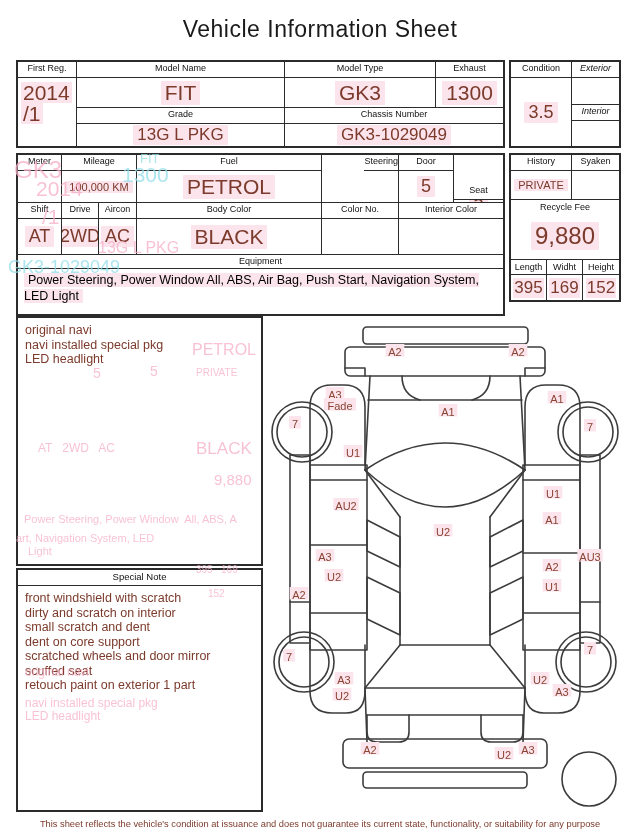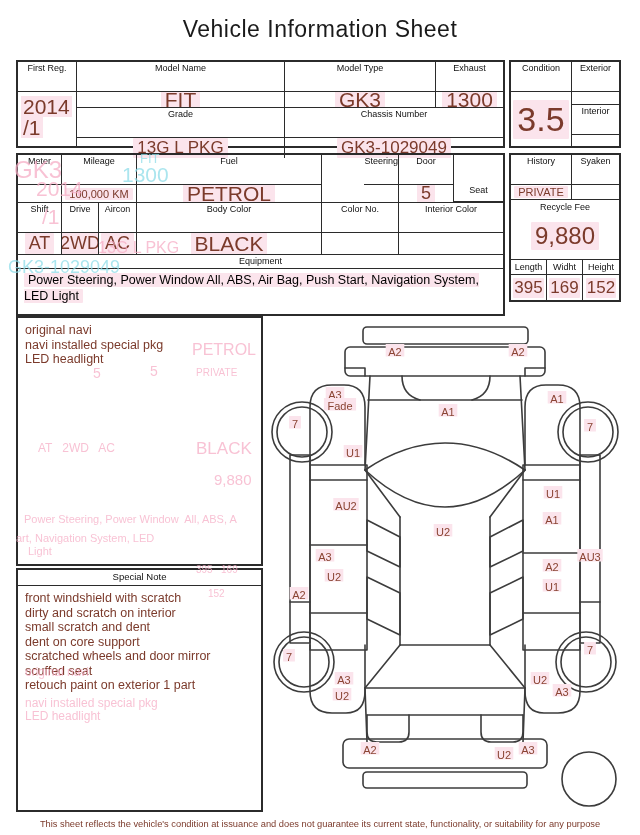--- a/index.html
+++ b/index.html
@@ -2,31 +2,31 @@
 <html><head>
 <meta charset="utf-8">
 <style>
   html,body{margin:0;padding:0;background:#fff;}
   .page{position:relative;width:640px;height:835px;background:#ffffff;overflow:hidden;
         font-family:"Liberation Sans","DejaVu Sans",sans-serif;color:#111;}
   .title{position:absolute;top:16px;left:0;width:100%;text-align:center;
          font-size:23px;letter-spacing:.5px;color:#1a1a1a;}
   .box{position:absolute;border:2px solid #2b2b2b;box-sizing:border-box;display:flex;}
   .vbox{flex-direction:column;}
-  .hdr{font-size:9px;line-height:13px;height:30px;text-align:center;color:#111;
+  .hdr{font-size:9px;line-height:13px;height:16px;text-align:center;color:#111;
        border-bottom:1px solid #2b2b2b;box-sizing:border-box;overflow:hidden;white-space:nowrap;}
   .hdr.nounder{border-bottom:none;}
   .cell{box-sizing:border-box;display:flex;flex-direction:column;min-width:0;}
   .br{border-right:1px solid #2b2b2b;}
   .bb{border-bottom:1px solid #2b2b2b;}
   .val{flex:1;display:flex;align-items:center;justify-content:center;overflow:hidden;}
   .hl{background:#fbe4ec;padding:0 4px;border-radius:1px;}
   .valtxt{color:#7b3a2b;}
   .v21{font-size:21px;} .v17{font-size:17px;} .v11{font-size:11px;} .v18{font-size:18px;}
-  .v24{font-size:24px;} .v26{font-size:34px;} .v12{font-size:12px;}
+  .v24{font-size:24px;} .v26{font-size:18px;} .v12{font-size:12px;}
   .firstreg{width:59px;}
   .freg-val{flex:1;color:#7b3a2b;font-size:21px;line-height:1.0;padding:4px 2px 0 3px;}
   .freg-val div{background:#fbe4ec;display:inline-block;padding:0 2px;}
   .equip-text{flex:1;padding:3px 6px;font-size:12.5px;line-height:1.3;color:#000000;text-align:left;}
   .notebox{flex-direction:column;}
   .note-hdr{font-size:9.5px;line-height:14px;height:15px;text-align:center;border-bottom:1px solid #2b2b2b;}
   .note-body{flex:1;padding:5px 7px;font-size:12.5px;line-height:1.16;color:#7b3a2b;text-align:left;}
   .note-body div{white-space:nowrap;}
   .diagram{position:absolute;left:268px;top:315px;width:370px;height:500px;}
   .diagram svg{width:100%;height:100%;}
@@ -90,21 +90,21 @@
     </div>
   </div>
 
   <div class="box" style="left:509px;top:60px;width:112px;height:88px;">
     <div class="cell br" style="width:61px;">
       <div class="hdr">Condition</div>
       <div class="val">
           <span class="hl valtxt v26">3.5</span>
         </div>
     </div>
-    <div class="cell" style="flex:1;">
+    <div class="cell" style="flex:1;font-style:italic;">
       <div class="cell bb" style="height:43px;">
         <div class="hdr">Exterior</div>
         <div class="val">
             <span class="valtxt v12"></span>
           </div>
       </div>
       <div class="cell" style="flex:1;">
         <div class="hdr">Interior</div>
         <div class="val">
             <span class="valtxt v12"></span>

